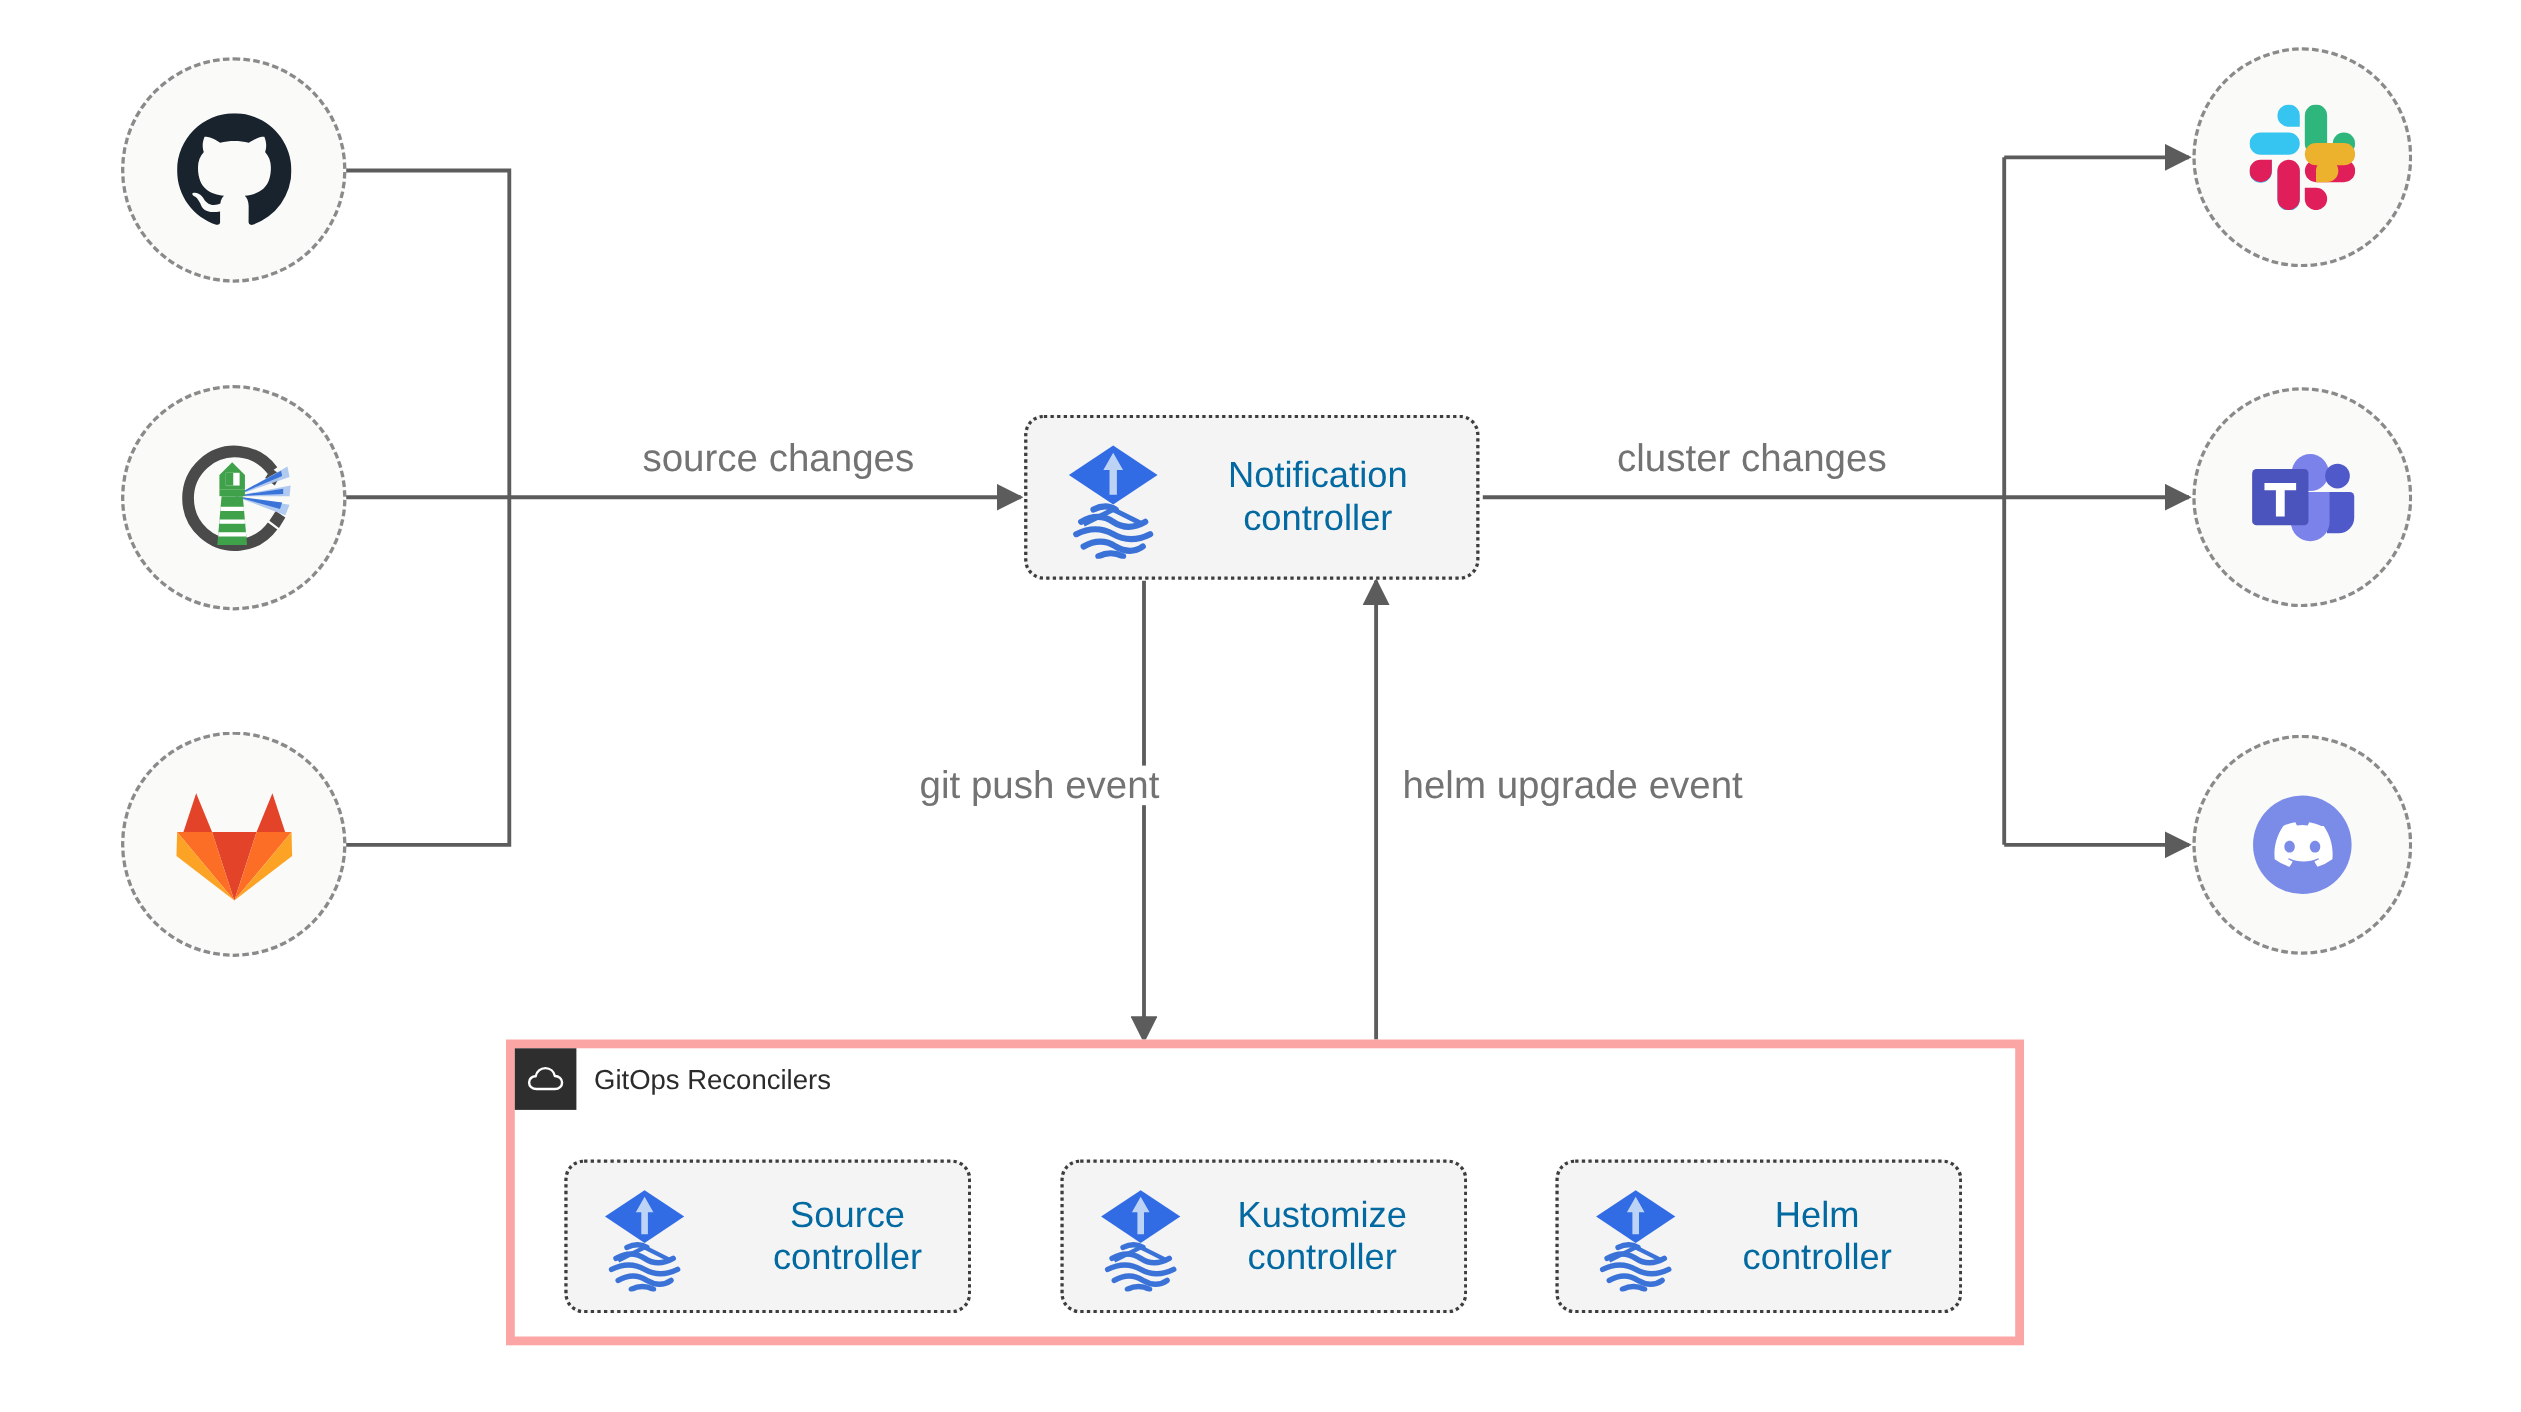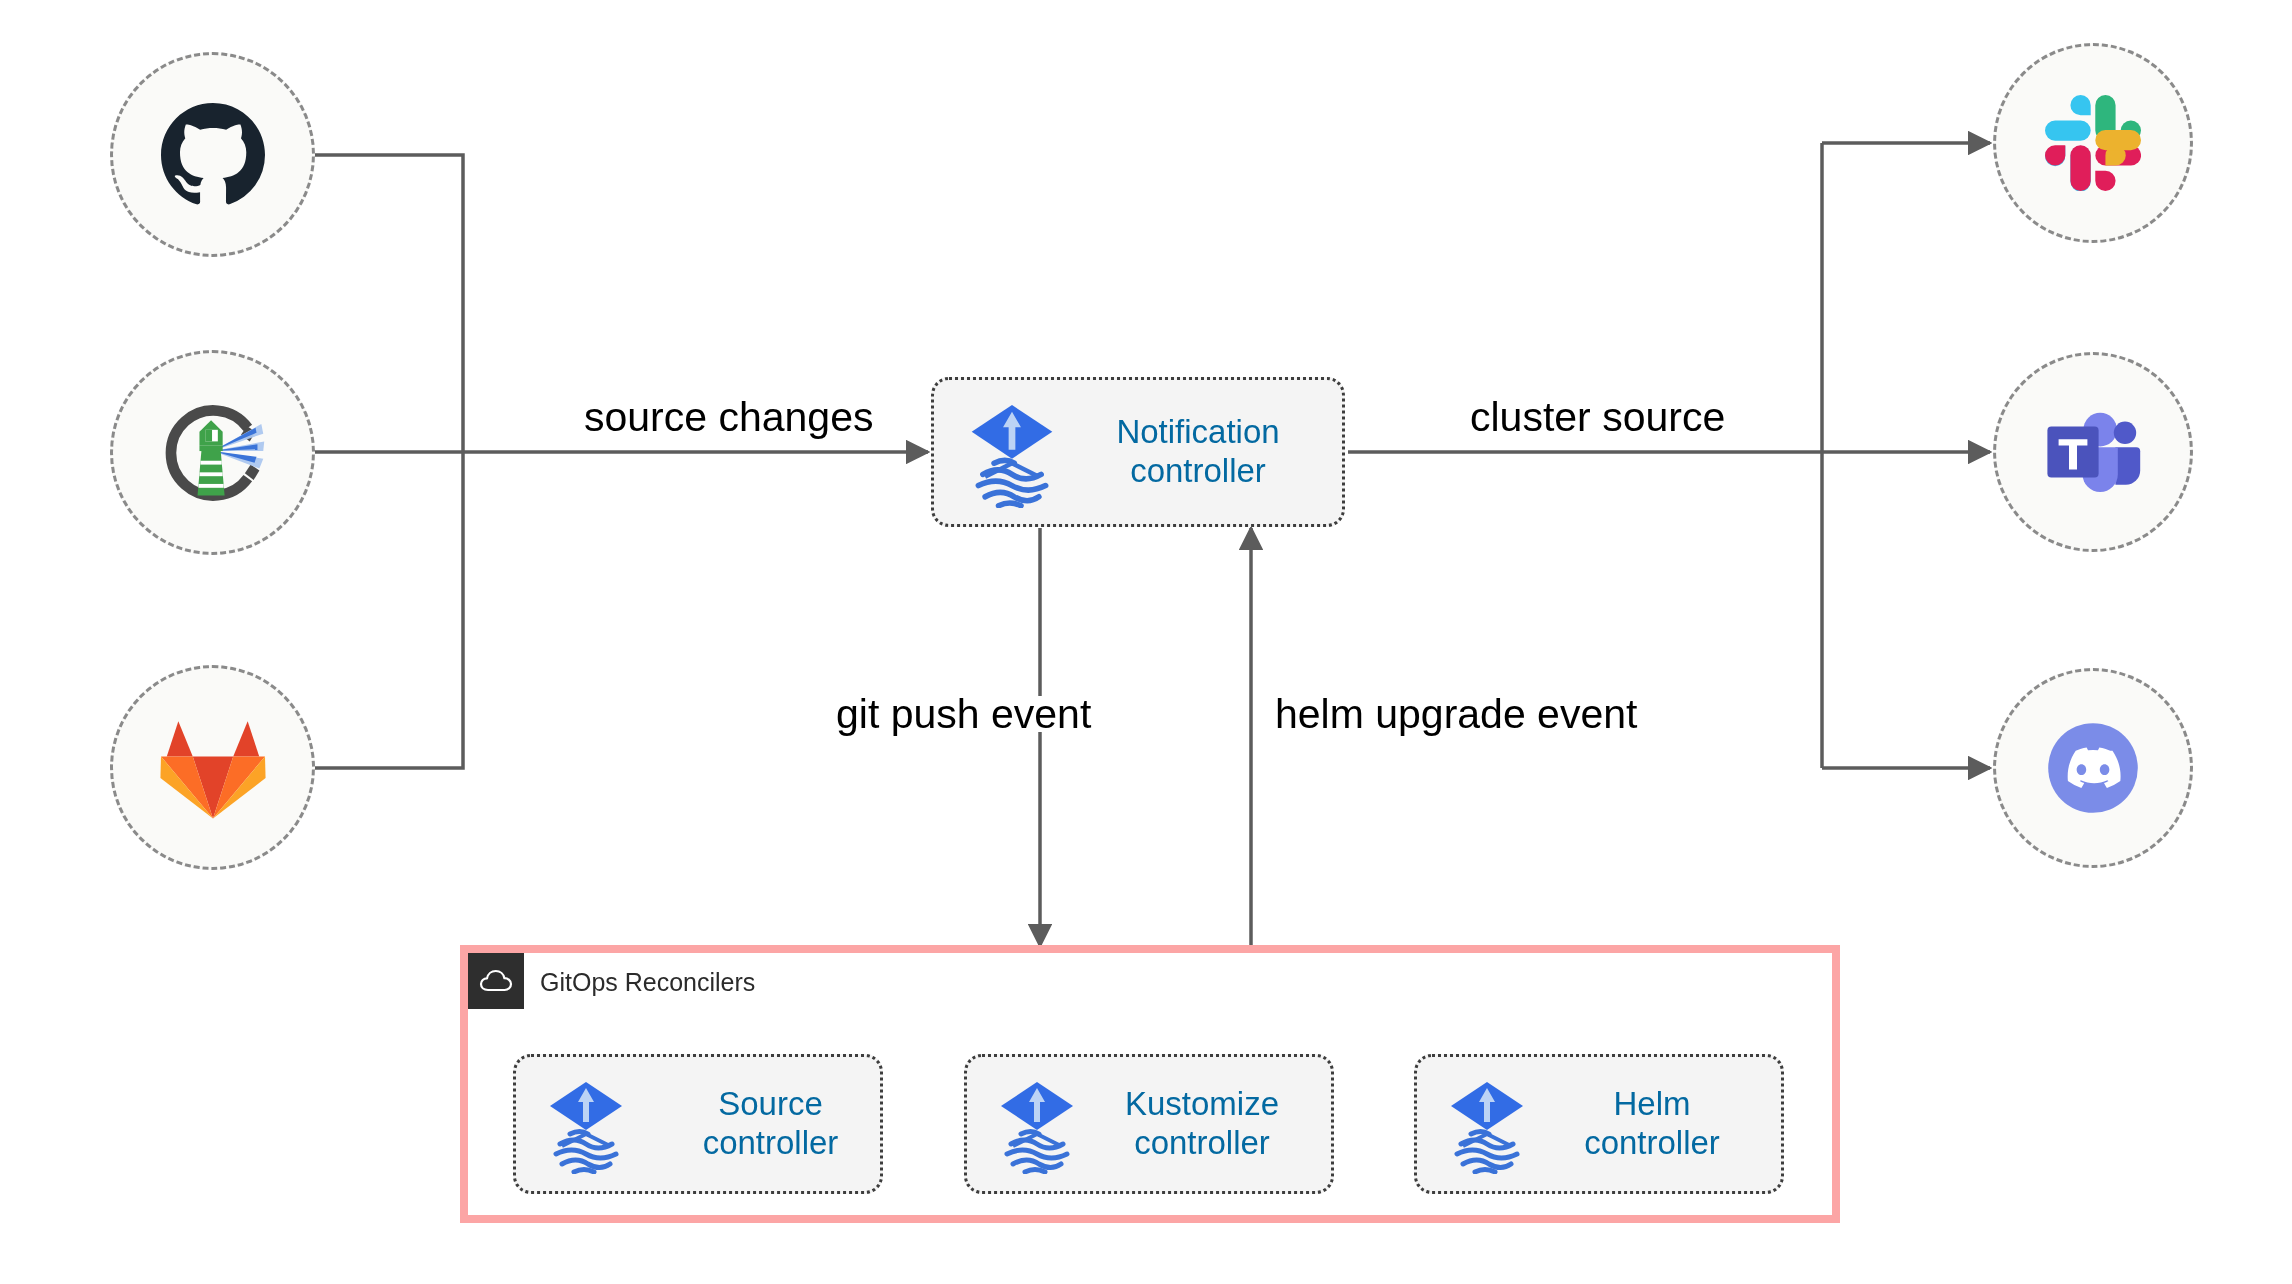--- a/index.html
+++ b/index.html
@@ -86,22 +86,22 @@
     left: 72px;
     top: 12px;
     font-size: 25px;
     color: #2b2b2b;
     line-height: 34px;
   }
 
   
   .edge-label {
     position: absolute;
-    color: #000000;
-    font-size: 41px;
+    color: #737373;
+    font-size: 35px;
     line-height: 36px;
     white-space: nowrap;
     background: #ffffff;
     padding: 0 8px;
   }
 </style>
 </head>
 <body>
 
 <div id="canvas">
@@ -319,19 +319,19 @@
             <path d="M50 60 L74 72"></path>
         </g>
       </svg>
       <div class="ctrl-label">Helm
 controller</div>
     </div>
   </div>
 
   <div class="edge-label" style="left:576px; top:399px;">source changes</div>
 
-  <div class="edge-label" style="left:1462px; top:399px;">cluster source</div>
+  <div class="edge-label" style="left:1462px; top:399px;">cluster changes</div>
 
   <div class="edge-label" style="left:792px; top:696px;margin-left:36px;">git push event</div>
 
   <div class="edge-label" style="left:1267px; top:696px;">helm upgrade event</div>
 
 </div>
 
 </body></html>

